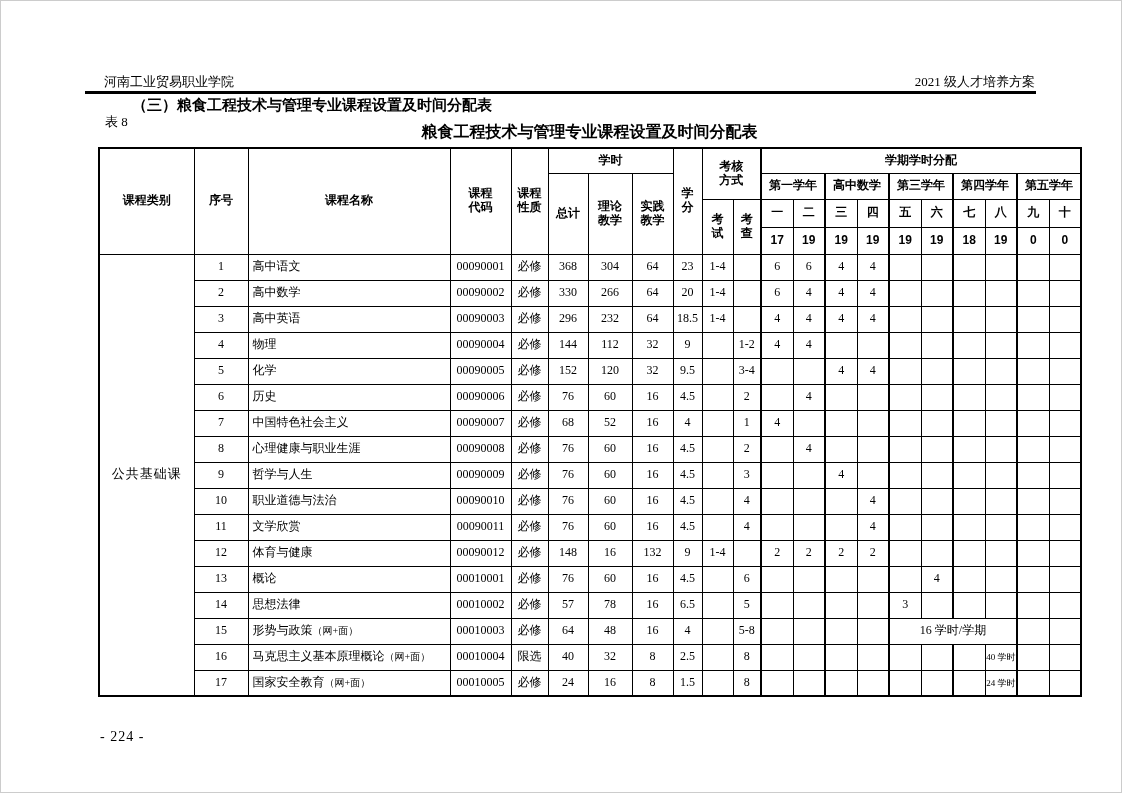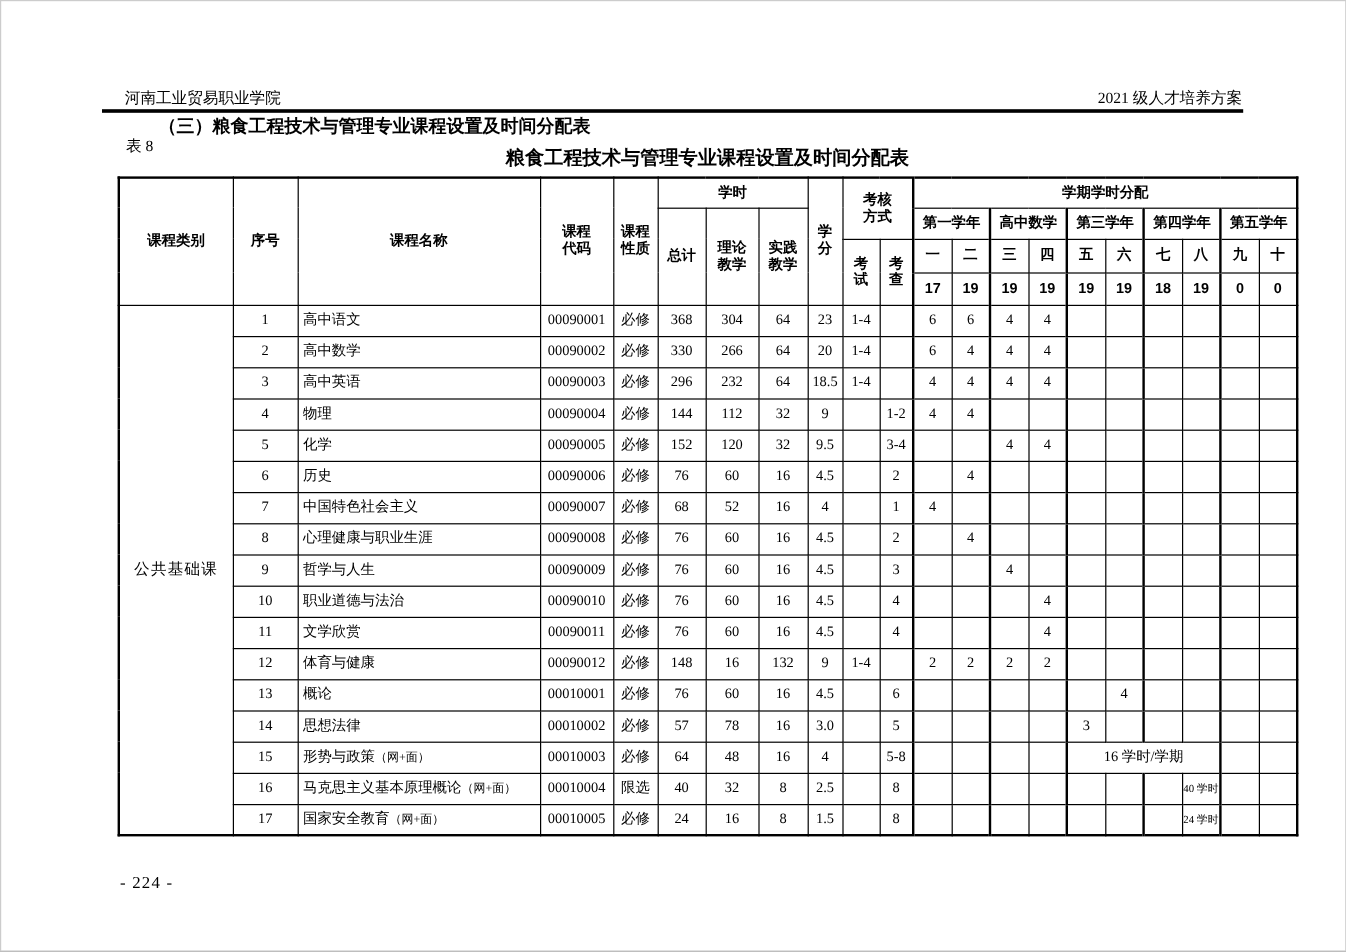--- a/index.html
+++ b/index.html
@@ -430,21 +430,21 @@
           <td></td>
         </tr>
         <tr>
           <td>14</td>
           <td class="name">思想法律</td>
           <td>00010002</td>
           <td>必修</td>
           <td>57</td>
           <td>78</td>
           <td>16</td>
-          <td>3.0</td>
+          <td>6.5</td>
           <td></td>
           <td>5</td>
           <td class="grp"></td>
           <td></td>
           <td class="grp"></td>
           <td></td>
           <td class="grp">3</td>
           <td></td>
           <td class="grp"></td>
           <td></td>

